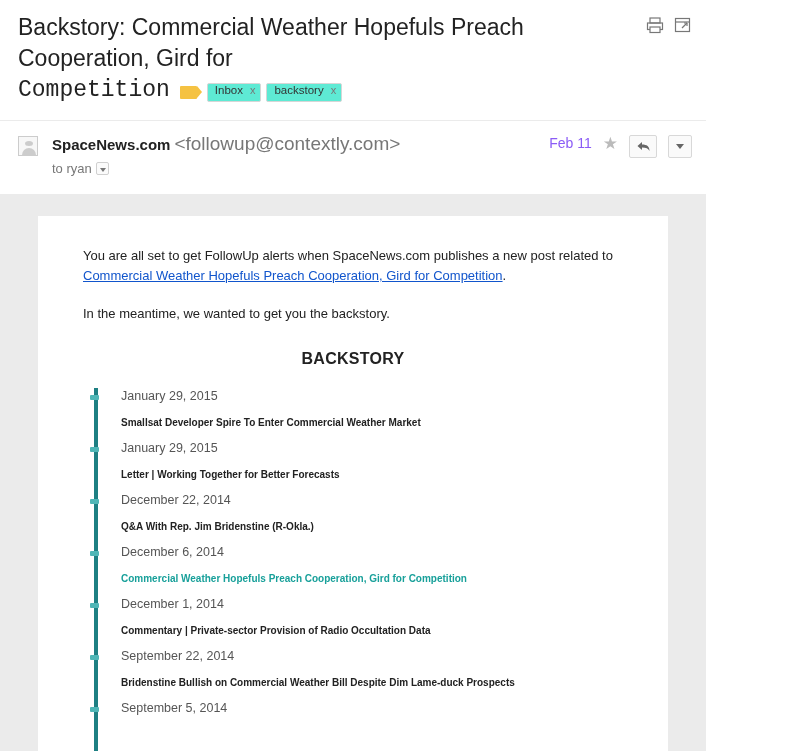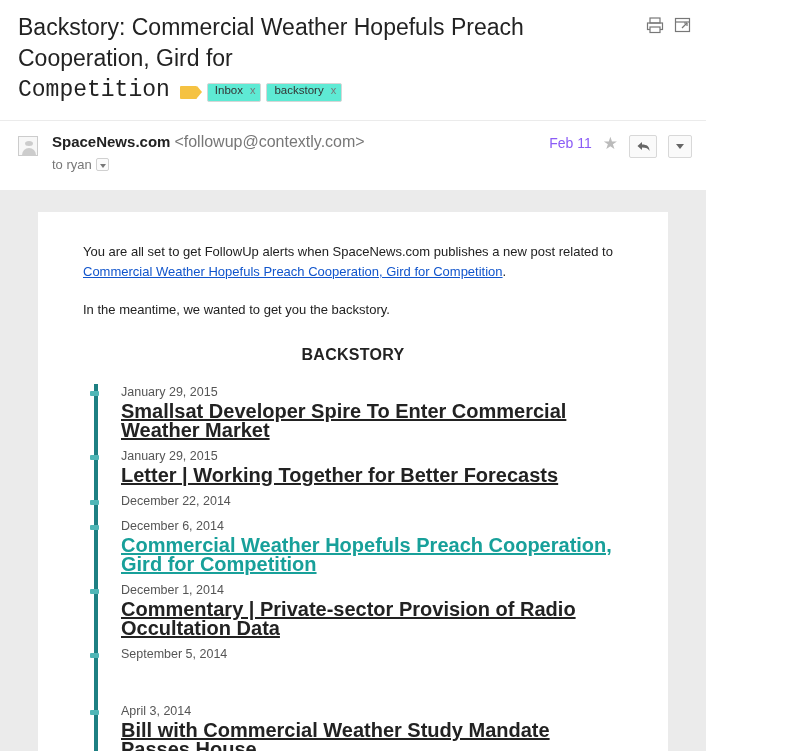--- a/index.html
+++ b/index.html
@@ -140,21 +140,21 @@
     background: #cccccc;
   }
   .sender-main { flex: 1 1 auto; min-width: 0; }
   .sender-name {
     font-size: 15px;
     font-weight: bold;
     color: #222222;
     display: inline;
   }
   .sender-email {
-    font-size: 16px;
+    font-size: 19px;
     color: #777777;
     display: inline;
     margin-left: 4px;
   }
   .recipient {
     font-size: 13px;
     color: #777777;
     margin-top: 6px;
     display: flex;
     align-items: center;
@@ -278,26 +278,25 @@
     height: 5px;
     background: #4fb6b6;
     border-radius: 1px;
   }
   .tl-date {
     font-size: 12.5px;
     color: #555555;
     line-height: 17px;
   }
   .tl-title {
-    font-size: 20px;
+    font-size: 10px;
     font-weight: bold;
     color: #222222;
     line-height: 19px;
-    margin-top: 1px;
-    text-decoration: underline;
+    margin-top: 8px;
   }
   .tl-title.current {
     color: #18a09a;
   }
   .tl-gap { height: 32px; }
 </style>
 </head>
 <body>
 
 <div id="page">
@@ -384,34 +383,40 @@
 
         <div class="tl-item">
           <span class="dot"></span>
           <div class="tl-date">January 29, 2015</div>
           <div class="tl-title">Letter | Working Together for Better Forecasts</div>
         </div>
 
         <div class="tl-item">
           <span class="dot"></span>
           <div class="tl-date">December 22, 2014</div>
+          <div class="tl-title">Q&amp;A With Rep. Jim Bridenstine (R-Okla.)</div>
         </div>
 
         <div class="tl-item">
           <span class="dot"></span>
           <div class="tl-date">December 6, 2014</div>
           <div class="tl-title current">Commercial Weather Hopefuls Preach Cooperation, Gird for Competition</div>
         </div>
 
         <div class="tl-item">
           <span class="dot"></span>
           <div class="tl-date">December 1, 2014</div>
           <div class="tl-title">Commentary | Private-sector Provision of Radio Occultation Data</div>
         </div>
 
+        <div class="tl-item">
+          <span class="dot"></span>
+          <div class="tl-date">September 22, 2014</div>
+          <div class="tl-title">Bridenstine Bullish on Commercial Weather Bill Despite Dim Lame-duck Prospects</div>
+        </div>
 
         <div class="tl-item">
           <span class="dot"></span>
           <div class="tl-date">September 5, 2014</div>
         </div>
 
         <div class="tl-gap"></div>
 
         <div class="tl-item">
           <span class="dot"></span>

